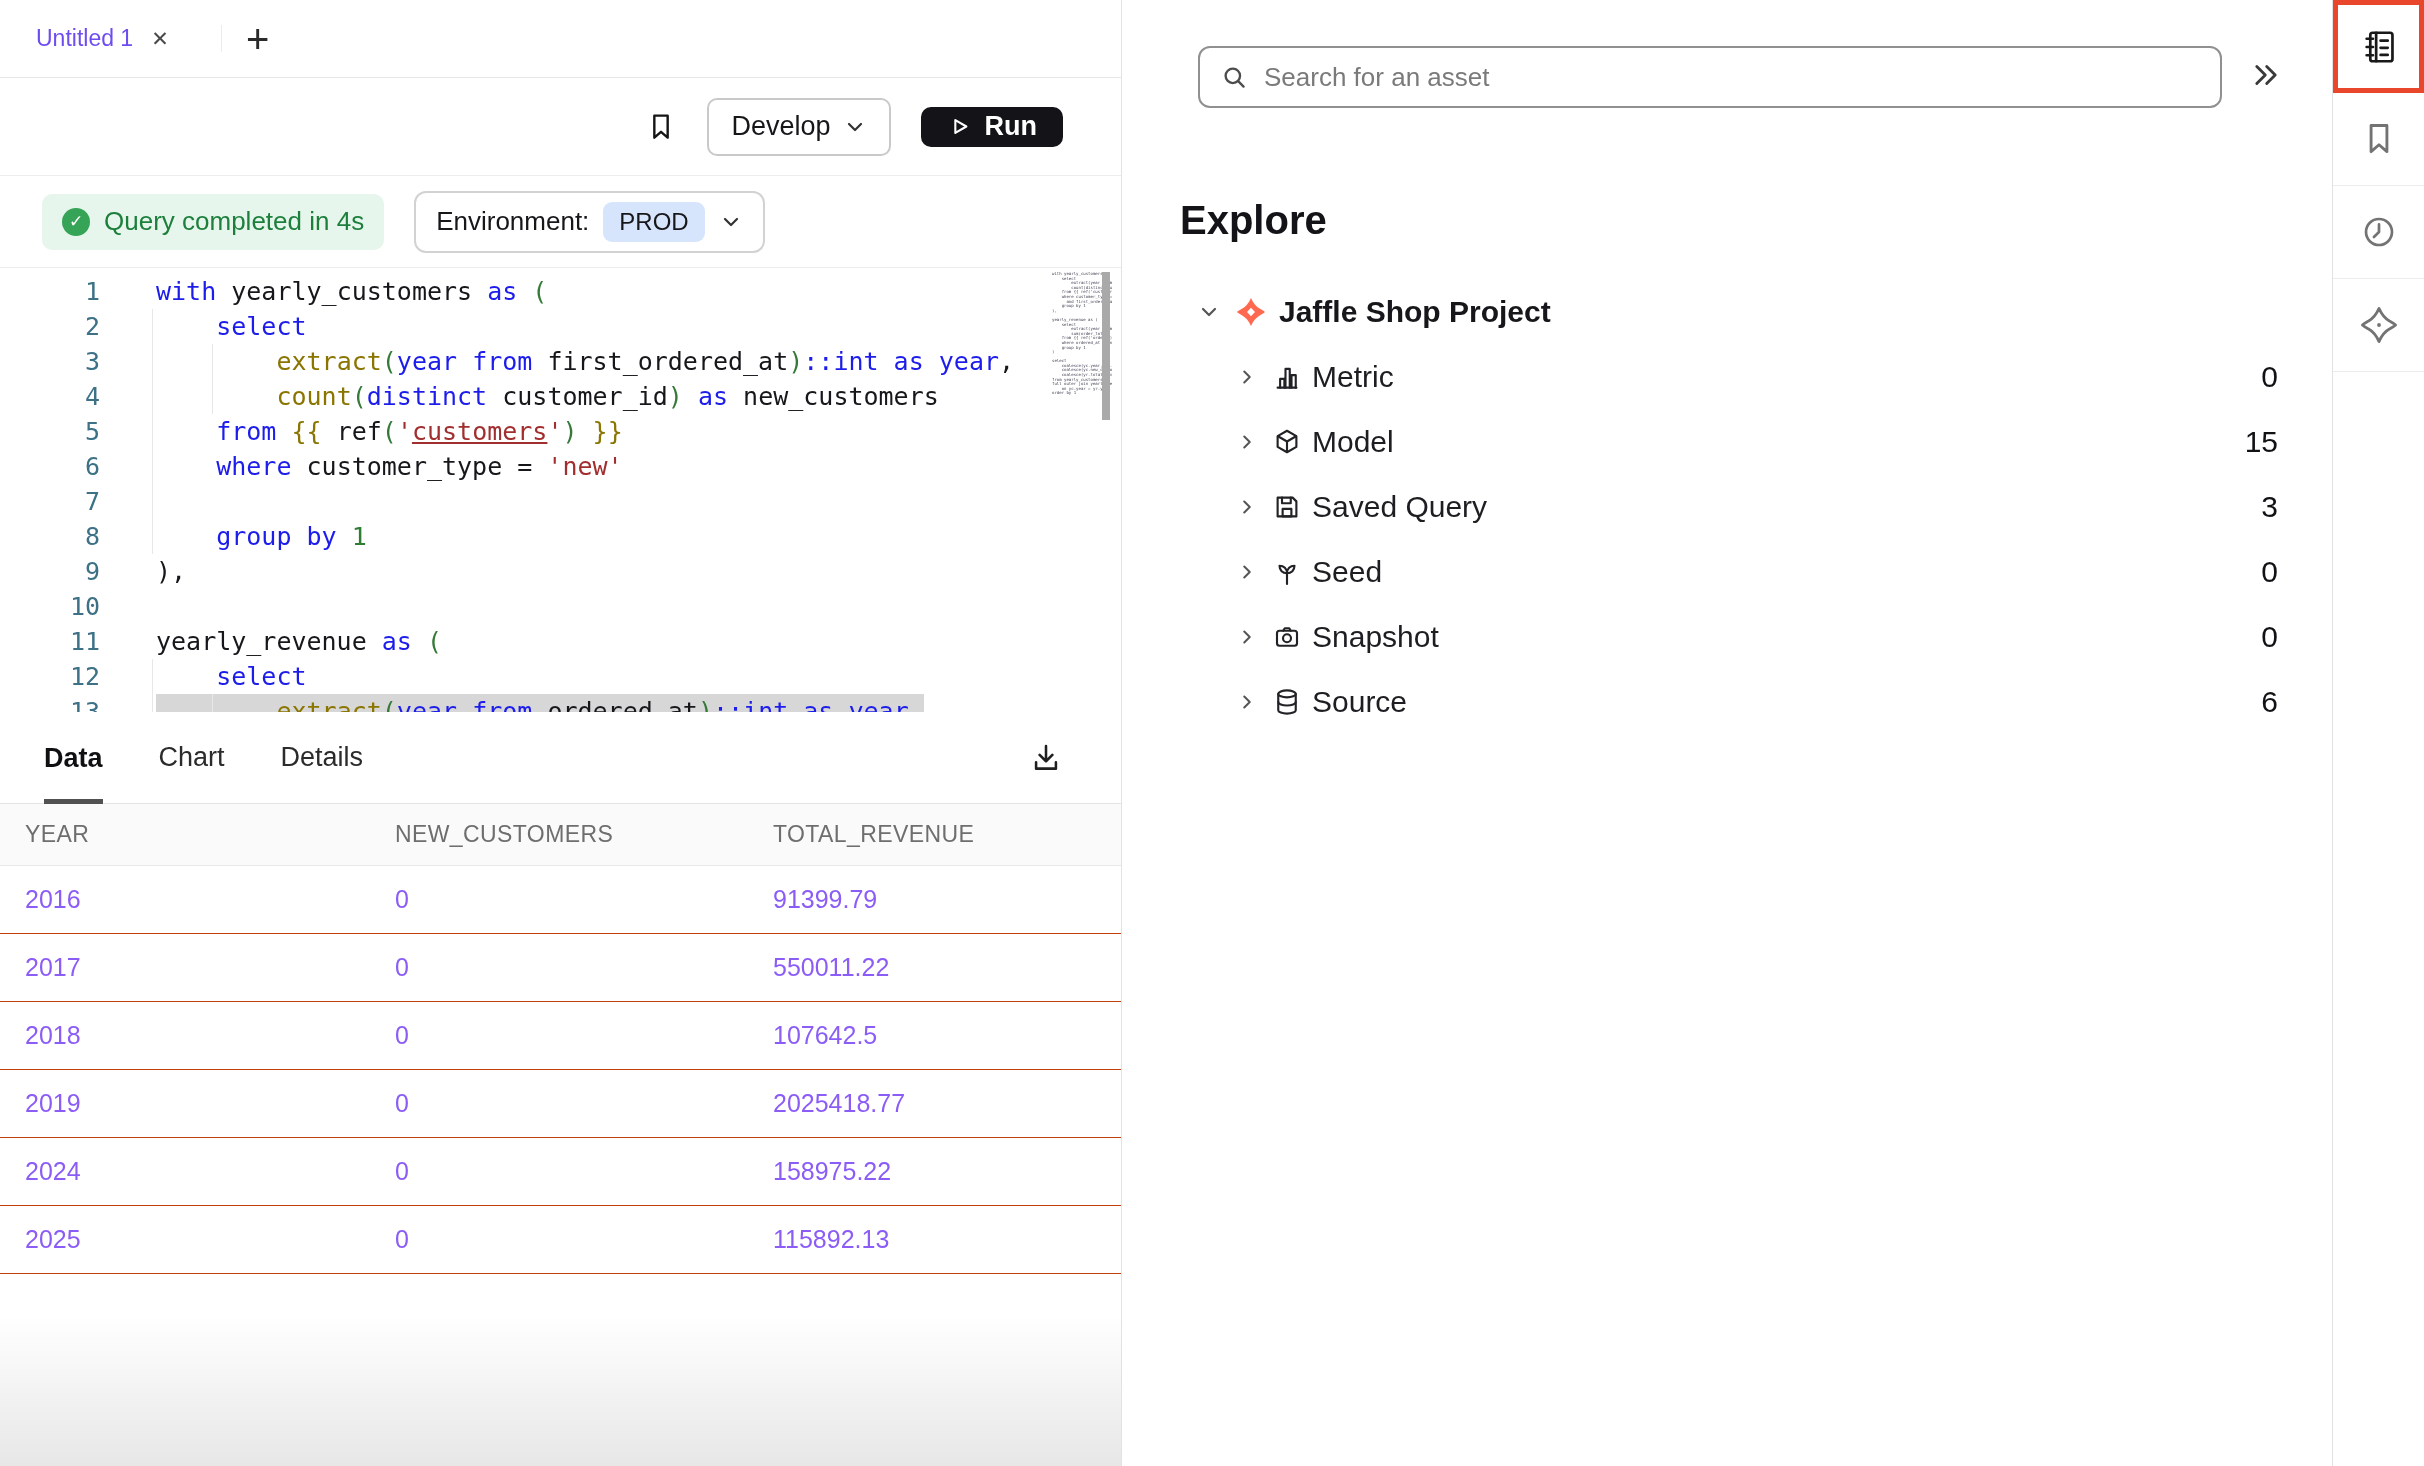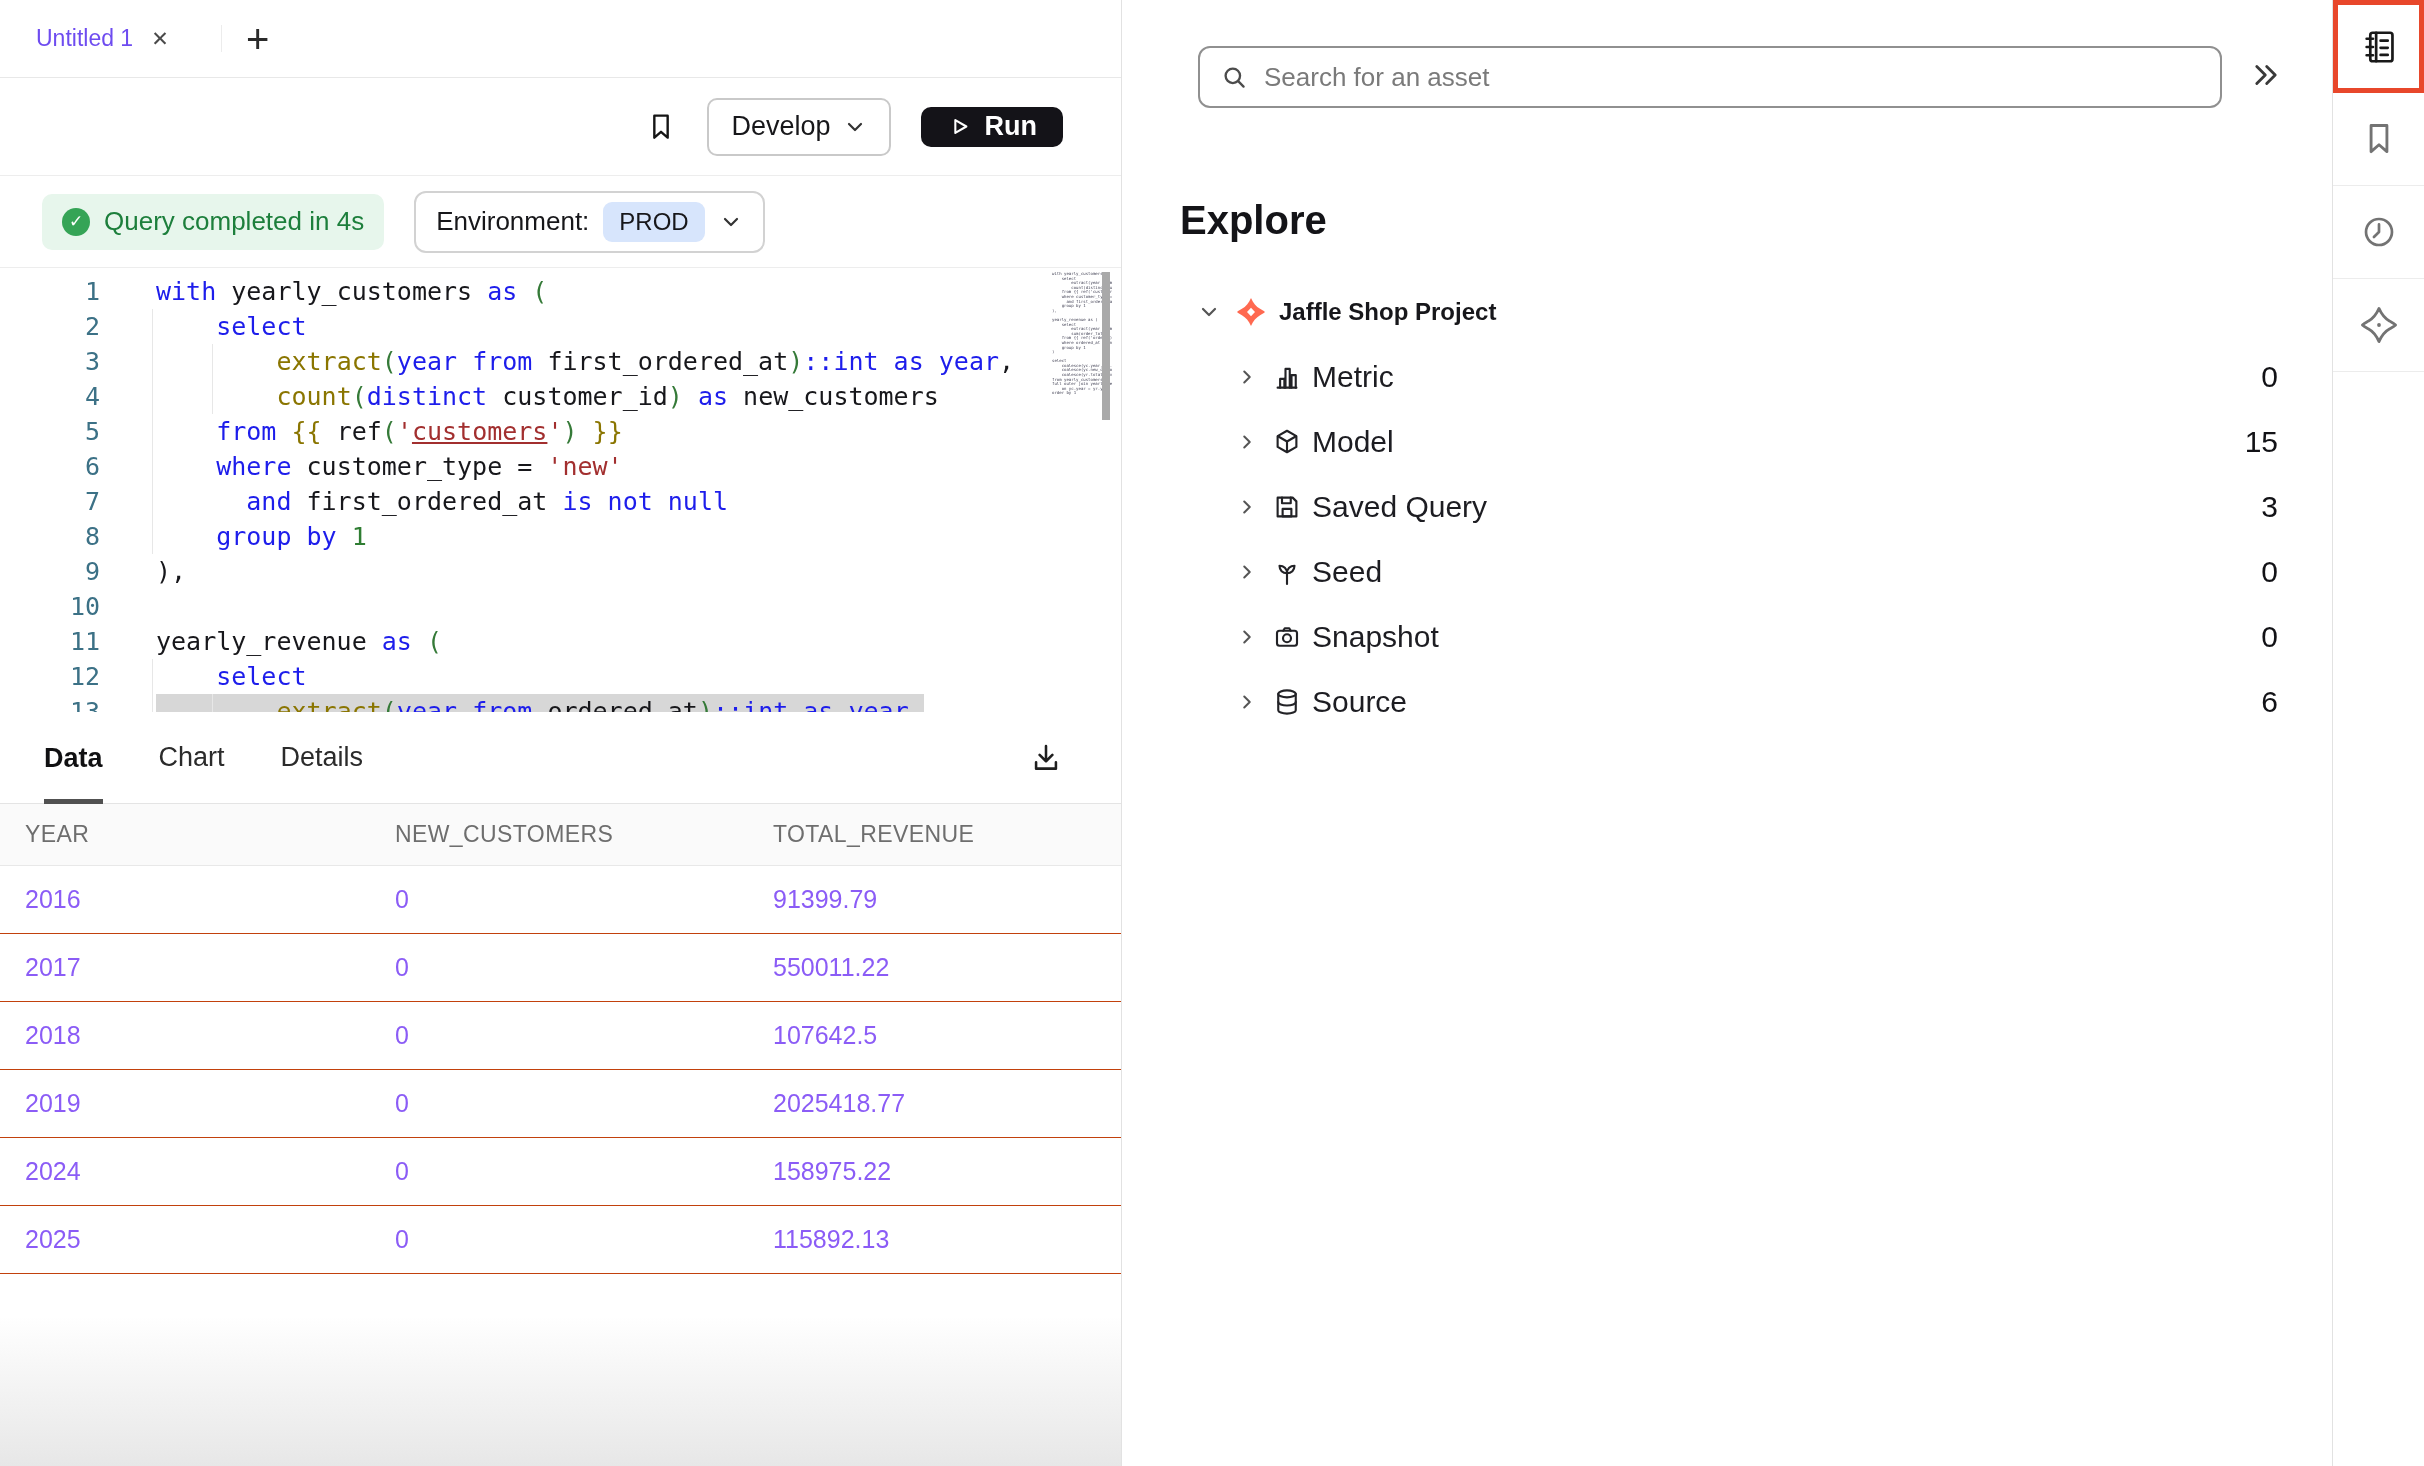--- a/index.html
+++ b/index.html
@@ -90,21 +90,21 @@
                 margin:0 16px; font-size:26px; color:#222; font-family:inherit; }
   .search-box input::placeholder { color:#7a7a7a; }
   .collapse-btn { position:absolute; left:1126px; top:58px; width:34px; height:34px;
                   color:#3a3a3a; cursor:pointer; }
   .explore-title { position:absolute; left:57px; top:198px; font-size:40px; font-weight:600;
                    color:#141418; }
   .tree { position:absolute; left:0; right:54px; top:280px; }
   .project-row { height:64px; display:flex; align-items:center; }
   .p-chevron { margin-left:74px; width:24px; height:24px; color:#555; flex:none; }
   .p-logo { margin-left:14px; width:32px; height:32px; flex:none; }
-  .p-label { margin-left:12px; font-size:24px; font-weight:600; color:#17171b; }
+  .p-label { margin-left:12px; font-size:30px; font-weight:600; color:#17171b; }
   .titem { height:65px; display:flex; align-items:center; }
   .t-chevron { margin-left:113px; width:22px; height:22px; color:#555; flex:none; }
   .t-icon { margin-left:14px; width:30px; height:30px; color:#222226; flex:none; }
   .t-label { margin-left:10px; font-size:30px; color:#1d1d22; }
   .t-count { margin-left:auto; font-size:30px; color:#121216; }
 
   
   .icon-rail { position:absolute; right:0; top:0; width:92px; height:100%;
                border-left:1px solid #e2e2e2; background:#fff; }
   .rail-cell { height:93px; border-bottom:1px solid #ececec; display:flex;
@@ -189,21 +189,20 @@
           <div class="cline">
             <div class="lnum">5</div>
             <div class="ctext"><span class="tok-ws">    </span><span class="tok-kw">from</span><span class="tok-ws"> </span><span class="tok-jinja">{{</span><span class="tok-id"> ref</span><span class="tok-par">(</span><span class="tok-str">'</span><span class="tok-str-link">customers</span><span class="tok-str">'</span><span class="tok-par">)</span><span class="tok-ws"> </span><span class="tok-jinja">}}</span></div>
           </div>
           <div class="cline">
             <div class="lnum">6</div>
             <div class="ctext"><span class="tok-ws">    </span><span class="tok-kw">where</span><span class="tok-id"> customer_type = </span><span class="tok-str">'new'</span></div>
           </div>
           <div class="cline">
             <div class="lnum">7</div>
-            <div class="ctext"><span class="tok-ws">      </span><span class="tok-kw">and</span><span class="tok-id"> first_ordered_at </span><span class="tok-kw">is</span><span class="tok-ws"> </span><span class="tok-kw">not</span><span class="tok-ws"> </span><span class="tok-kw">null</span></div>
           </div>
           <div class="cline">
             <div class="lnum">8</div>
             <div class="ctext"><span class="tok-ws">    </span><span class="tok-kw">group</span><span class="tok-ws"> </span><span class="tok-kw">by</span><span class="tok-ws"> </span><span class="tok-num">1</span></div>
           </div>
           <div class="cline">
             <div class="lnum">9</div>
             <div class="ctext"><span class="tok-id">),</span></div>
           </div>
           <div class="cline">

